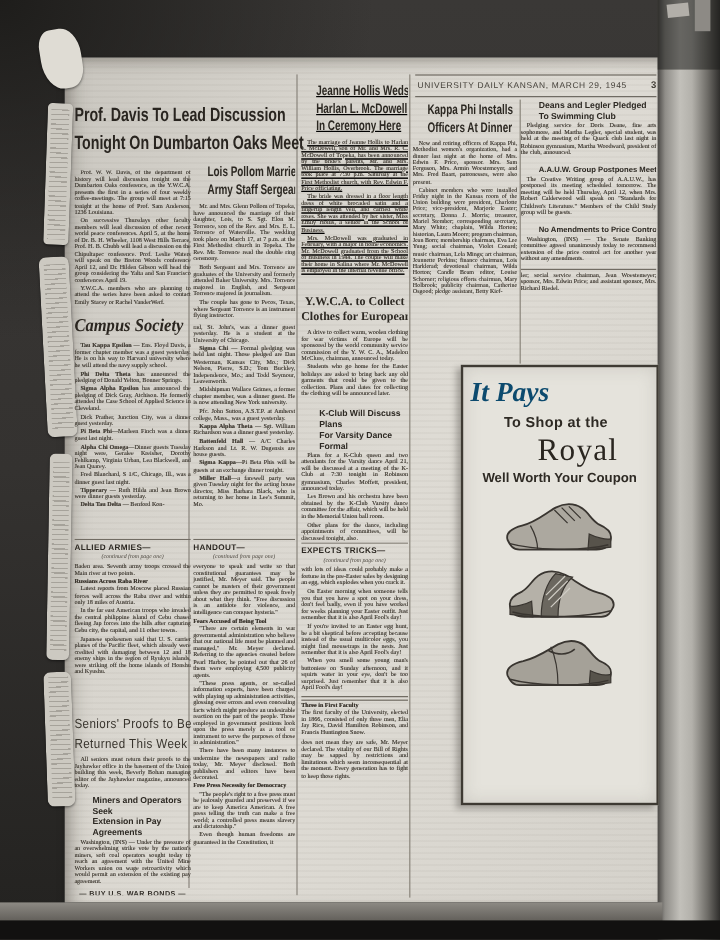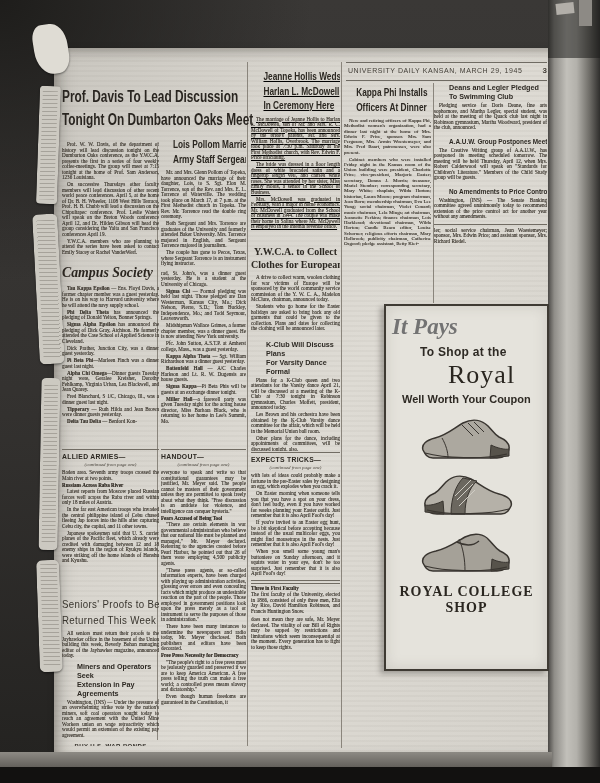--- a/index.html
+++ b/index.html
@@ -55,21 +55,21 @@
   .campus-head{font:italic 700 15px/18px "Liberation Serif",serif;color:#2b2620;margin:8px 0 5px;white-space:nowrap;
     transform:scaleX(.92);transform-origin:0 50%;}
   .col-rule{border-top:1px solid #716c63;margin:0 0 3px;}
   .double-rule{border-top:1px solid #716c63;border-bottom:1px solid #716c63;height:2px;margin:3px 0 2px;}
   .seniors-line{display:block;white-space:nowrap;font:400 11px/16px "Liberation Sans",sans-serif;letter-spacing:.4px;
     color:#38342d;transform:scaleX(.88);transform-origin:0 0;}
   .war-bonds{font:700 6px/8px "Liberation Sans",sans-serif;text-align:center;letter-spacing:.4px;color:#332f29;margin-top:4px;}
   
   .ad-box{left:384px;top:304px;width:161px;height:363px;border:2px solid #3e3a33;background:#e5e3dc;
     box-shadow:-4px 3px 5px rgba(40,38,34,.3), inset 0 0 14px rgba(120,115,105,.22);}
-  .it-pays{font:italic 700 23px/26px "Liberation Serif",serif;color:#737373;margin:8px 4px 0 6px;}
+  .it-pays{font:italic 700 23px/26px "Liberation Serif",serif;color:#0c4a6e;margin:8px 4px 0 6px;}
   .shop-at{font:700 12px/14px "Liberation Sans",sans-serif;color:#2e2a24;margin:5px 0 0 34px;letter-spacing:.3px;}
   .royal-w{font:400 26px/28px "Liberation Serif",serif;color:#2a2620;margin:2px 0 0 62px;letter-spacing:1px;}
   .durable{font:700 12px/14px "Liberation Sans",sans-serif;color:#2e2a24;margin:13px 0 0 4px;letter-spacing:.5px;}
   .coupon{font:700 11px/13px "Liberation Sans",sans-serif;color:#2e2a24;margin:4px 16px 0 16px;}
   .shoes{display:flex;flex-direction:column;align-items:center;margin-top:5px;}
   .shoes svg{display:block;margin:1px 0;}
   .rcs{font:700 14px/16px "Liberation Serif",serif;text-align:center;letter-spacing:1px;color:#2a2620;margin-top:5px;}
   
   .book-box{left:251px;top:696px;width:90px;height:51px;border:1px solid #4a453d;background:#dcd9d2;
     text-align:center;padding:3px 3px 2px;box-sizing:border-box;}
@@ -258,16 +258,15 @@
         </g>
       </svg>
       <svg width="100" height="54" viewBox="0 0 100 54">
         <path d="M6 39 C4 33 10 29 19 27 C31 24 39 18 48 13 C58 8 67 10 72 16 C76 20 78 24 83 27 C90 30 93 33 92 38 C91 44 87 47 80 47 L16 47 C10 47 8 43 6 39 Z" fill="#a5a198" stroke="#393530" stroke-width="1.5"></path>
         <path d="M42 15 C46 24 48 35 48 47" fill="none" stroke="#393530" stroke-width="1"></path>
         <path d="M40 18 C48 22 56 22 62 17" fill="none" stroke="#393530" stroke-width="1.4"></path>
         <path d="M74 47 L75 35 C81 38 88 39 92 38 L92 45 Z" fill="#57534b" stroke="#393530" stroke-width="1"></path>
         <path d="M8 42 C26 47 66 49 90 43" fill="none" stroke="#393530" stroke-width="1.2"></path>
       </svg>
     </div>
-    <div class="rcs">ROYAL COLLEGE SHOP</div>
   </div>
 
 </div>
 
 </body></html>

